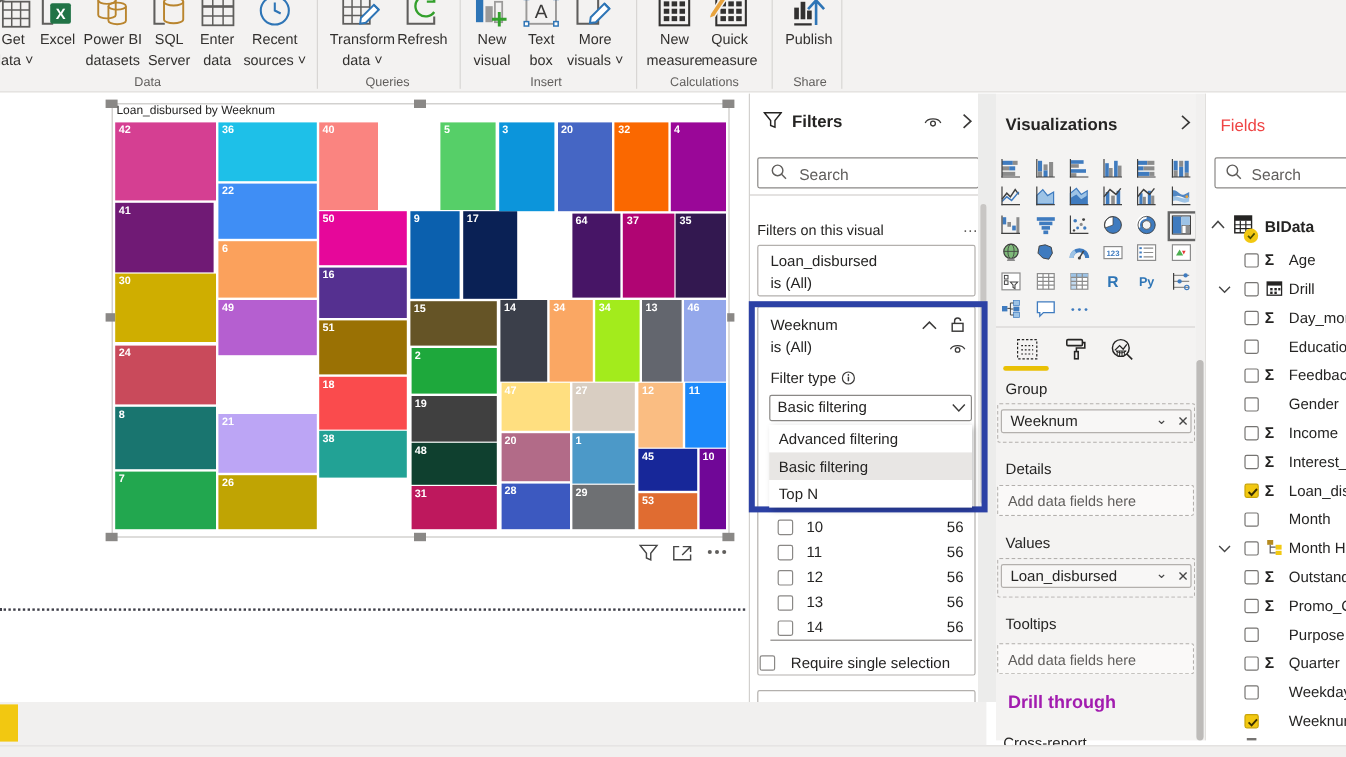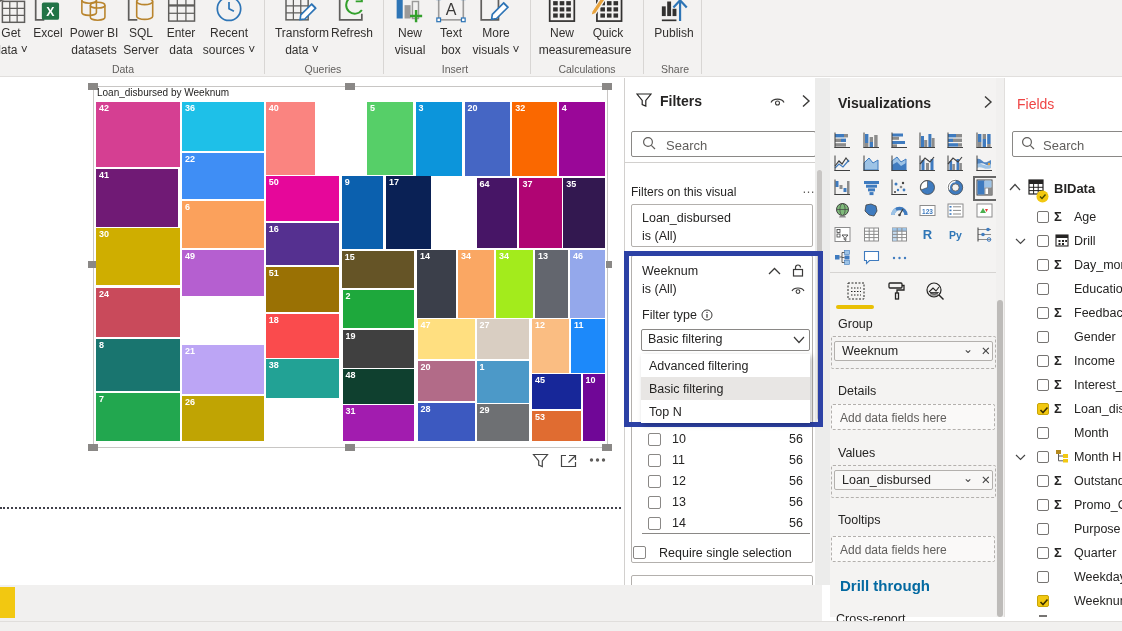--- a/index.html
+++ b/index.html
@@ -336,21 +336,21 @@
     </div>
 <div class="tm" style="left:246.6px;top:188.2px;width:71.5px;height:37.8px;background:#1EA83C">
       <span>2</span>
     </div>
 <div class="tm" style="left:246.6px;top:227.9px;width:71.5px;height:37.7px;background:#404040">
       <span>19</span>
     </div>
 <div class="tm" style="left:246.6px;top:267.0px;width:71.5px;height:35.0px;background:#0F402F">
       <span>48</span>
     </div>
-<div class="tm" style="left:246.6px;top:303.4px;width:71.5px;height:35.8px;background:#a21caf">
+<div class="tm" style="left:246.6px;top:303.4px;width:71.5px;height:35.8px;background:#be185d">
       <span>31</span>
     </div>
 <div class="tm" style="left:319.5px;top:0.0px;width:46.5px;height:73.5px;background:#0C95DB">
       <span>3</span>
     </div>
 <div class="tm" style="left:368.5px;top:0.0px;width:45.5px;height:73.5px;background:#4566C4">
       <span>20</span>
     </div>
 <div class="tm" style="left:416.3px;top:0.0px;width:44.5px;height:73.5px;background:#FA6800">
       <span>32</span>
@@ -762,21 +762,21 @@
 <div class="vsect" style="top:317px">Group</div>
 <div class="dropz" style="top:336px;height:33px"></div>
 <div class="pill" style="top:341px">Weeknum<span class="vx1">⌄</span><span class="vx2">✕</span></div>
 <div class="vsect" style="top:384px">Details</div>
 <div class="addf" style="top:404px">Add data fields here</div>
 <div class="vsect" style="top:446px">Values</div>
 <div class="dropz" style="top:465px;height:33px"></div>
 <div class="pill" style="top:470px">Loan_disbursed<span class="vx1">⌄</span><span class="vx2">✕</span></div>
 <div class="vsect" style="top:513px">Tooltips</div>
 <div class="addf" style="top:536px">Add data fields here</div>
-<div class="abs" style="left:840px;top:577px;font-size:15px;font-weight:bold;color:#0369a1">Drill through</div>
+<div class="abs" style="left:840px;top:577px;font-size:15px;font-weight:bold;color:#a21caf">Drill through</div>
 <div class="abs" style="left:836px;top:612px;font-size:12.5px;color:#252423">Cross-report</div>
 <div class="sbtrack" style="left:996px;top:78px;width:8px;height:539px"></div>
 <div class="sbthumb" style="left:997px;top:300px;width:6px;height:317px;background:#bdbbb9"></div>
 <div id="fldpane"></div>
 <div class="abs" style="left:1017px;top:96px;font-size:14px;font-weight:normal;color:#ef4444">Fields</div>
 <div class="searchbox" style="left:1012px;top:131px;width:112px;height:26px"></div>
 <svg class="abs" style="left:1021px;top:136px" width="14" height="14" viewBox="0 0 14 14">
     <circle cx="6" cy="6" r="4.4" fill="none" stroke="#605e5c" stroke-width="1.2"></circle>
     <line x1="9.3" y1="9.3" x2="13" y2="13" stroke="#605e5c" stroke-width="1.2"></line>
   </svg>

